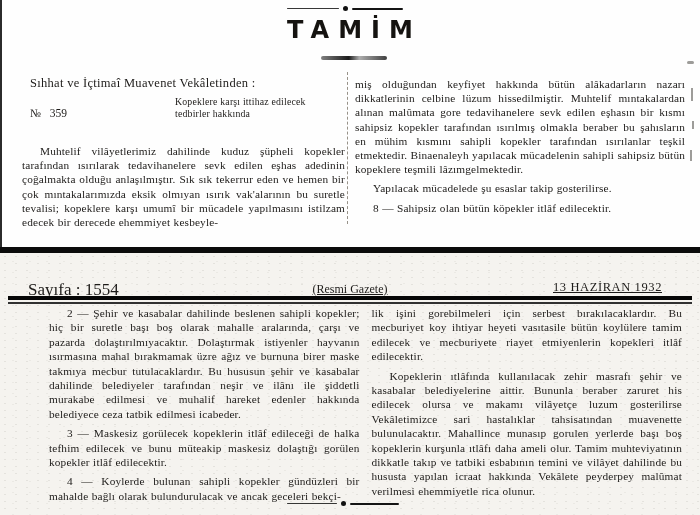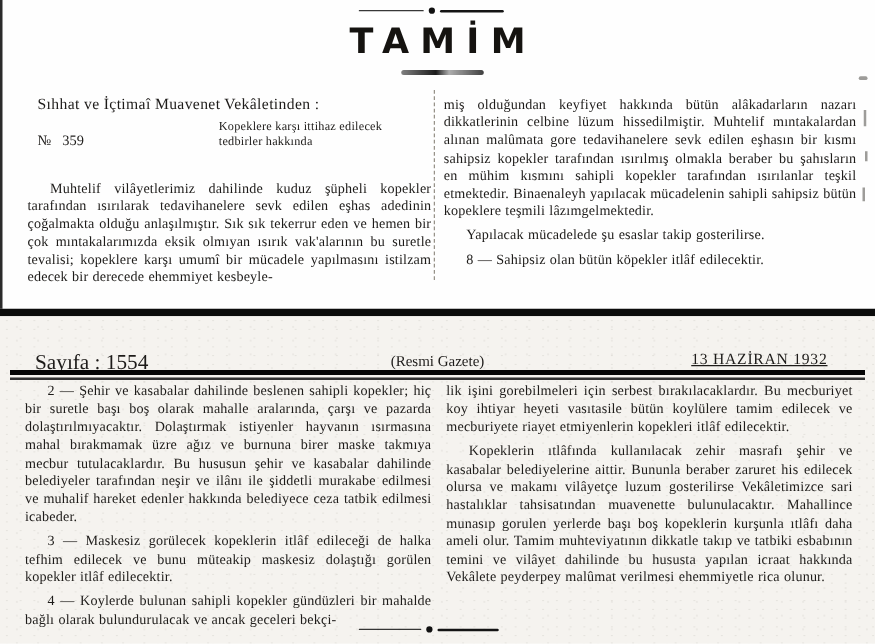--- a/index.html
+++ b/index.html
@@ -12,21 +12,21 @@
   .page1{position:absolute;left:0;top:0;width:700px;height:247px;background:#fefefe;}
   .edge-line{position:absolute;left:0;top:0;width:2px;height:247px;background:#2b2b2b;}
   .ornament{display:flex;align-items:center;position:absolute;}
   .ornament .seg{height:2px;background:#141414;flex:1;border-radius:2px;}
   .ornament .seg.thin{height:1.5px;opacity:.85;}
   .ornament .dot{width:5px;height:5px;background:#111;border-radius:50%;margin:0 4px;flex:0 0 auto;}
   .top-ornament{left:287px;top:6px;width:116px;}
   .bottom-ornament{left:287px;top:248px;width:112px;}
   .doc-title{
     position:absolute;top:16px;left:0;width:700px;text-align:center;
-    font-family:"DejaVu Sans", sans-serif;font-weight:700;font-size:28px;
+    font-family:"DejaVu Sans", sans-serif;font-weight:700;font-size:24px;
     letter-spacing:9px;text-indent:9px;color:#151310;
   }
   .smudge{
     position:absolute;left:321px;top:56px;width:66px;height:4px;border-radius:2px;
     background:linear-gradient(90deg,rgba(25,25,25,.55),rgba(15,15,15,.95) 42%,rgba(25,25,25,.35) 58%,rgba(15,15,15,.8));
     filter:blur(.4px);
   }
   .p1cols{position:absolute;left:22px;top:74px;width:663px;display:flex;gap:10px;justify-content:center;}
   .col-l1{width:323px;}
   .col-r1{width:330px;padding-top:3px;}
@@ -53,27 +53,27 @@
   .page2{position:absolute;left:0;top:253px;width:700px;height:262px;background:#f5f3ef;}
   .page2 .texture{
     position:absolute;inset:0;pointer-events:none;
     background-image:
       radial-gradient(rgba(115,110,98,.13) 1px, transparent 1px),
       radial-gradient(rgba(115,110,98,.08) 1px, transparent 1px);
     background-size:11px 7px,17px 11px;background-position:0 0,5px 3px;
   }
   .p2-header{position:absolute;left:0;top:27px;width:700px;height:16px;}
   .page-label{position:absolute;left:28px;top:0;font-size:17px;}
-  .gazette-label{position:absolute;left:0;top:2px;width:700px;text-align:center;font-size:12px;}
+  .gazette-label{position:absolute;left:0;top:2px;width:700px;text-align:center;font-size:12px;text-decoration:underline;}
   .date-label{position:absolute;right:38px;top:0;font-size:12.5px;letter-spacing:.6px;text-decoration:underline;}
   .double-rule{position:absolute;left:8px;top:43px;width:684px;}
   .double-rule .r1{height:3.5px;background:#060606;}
   .double-rule .r2{height:2px;background:#1c1c1c;margin-top:2px;opacity:.9;}
   .p2cols{position:absolute;left:20px;top:53px;width:662px;display:flex;gap:12px;}
-  .col-l2{width:325px;}
+  .col-l2{width:325px;margin-left:29px;}
   .col-r2{width:325px;}
   .p2cols .para{line-height:14.4px;}
 </style>
 </head>
 <body>
 
 <div class="page1">
   <div class="edge-line"></div>
 
   <div class="ornament top-ornament">

